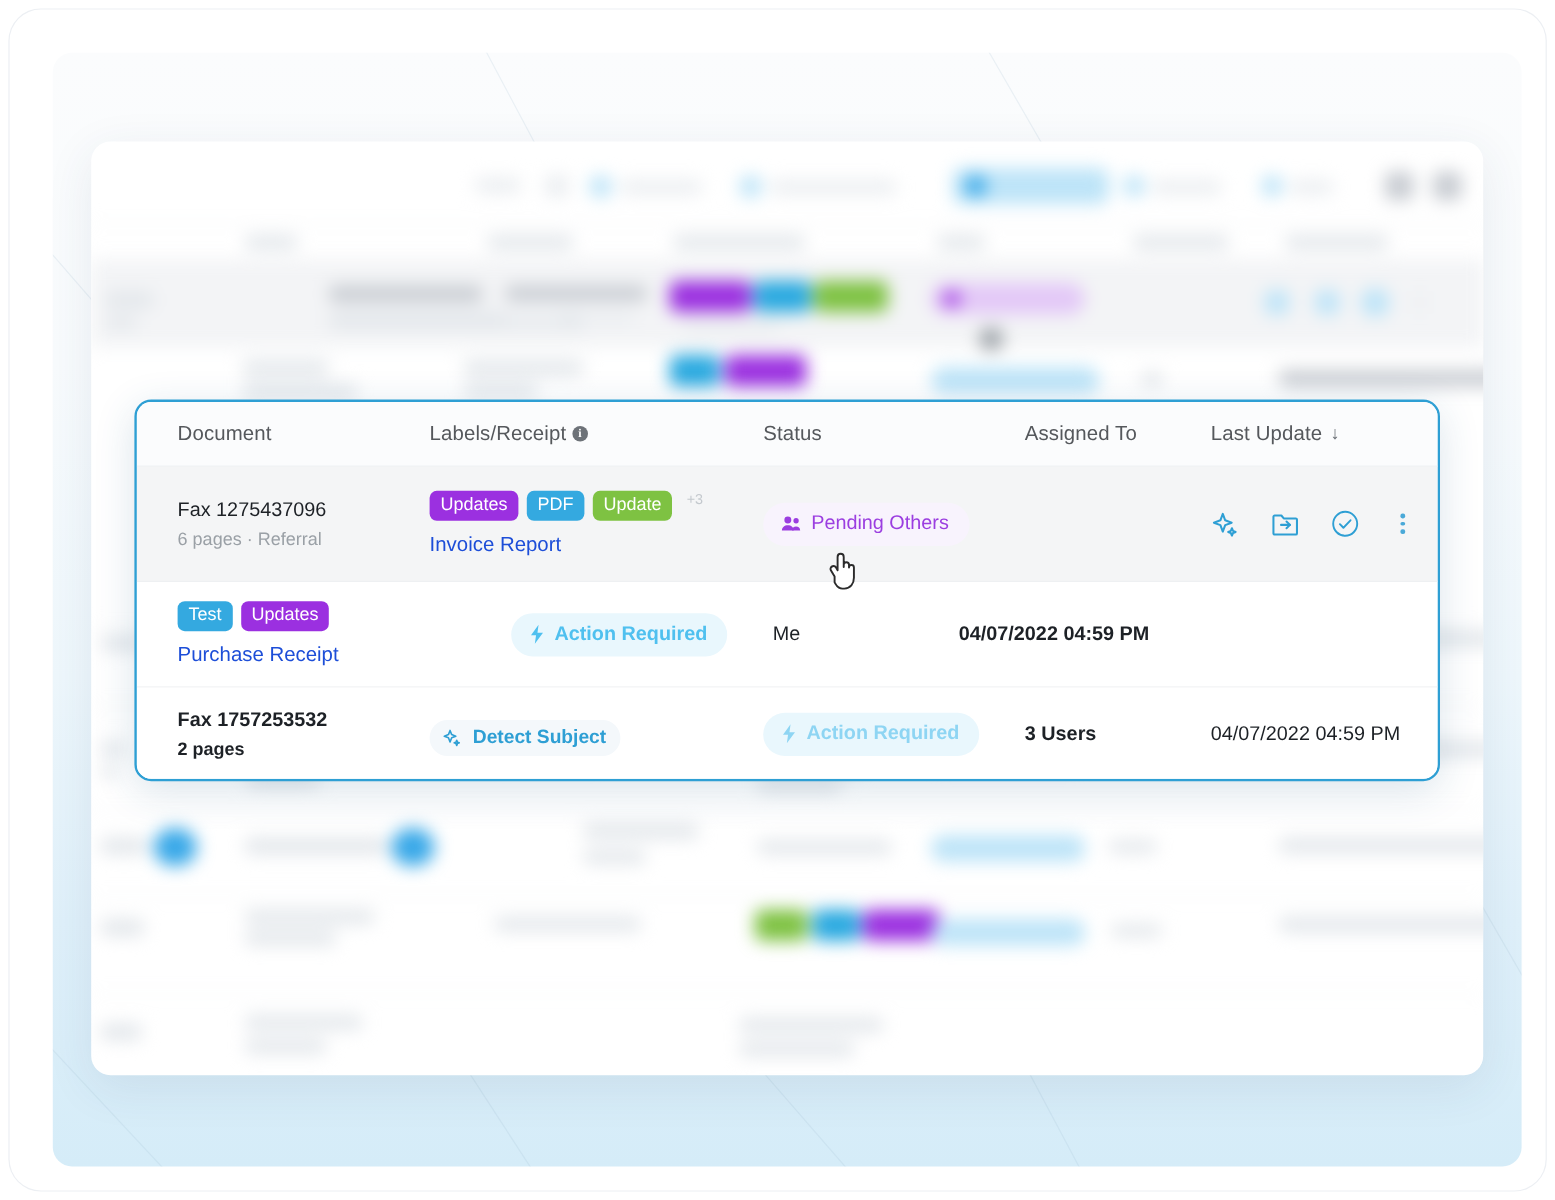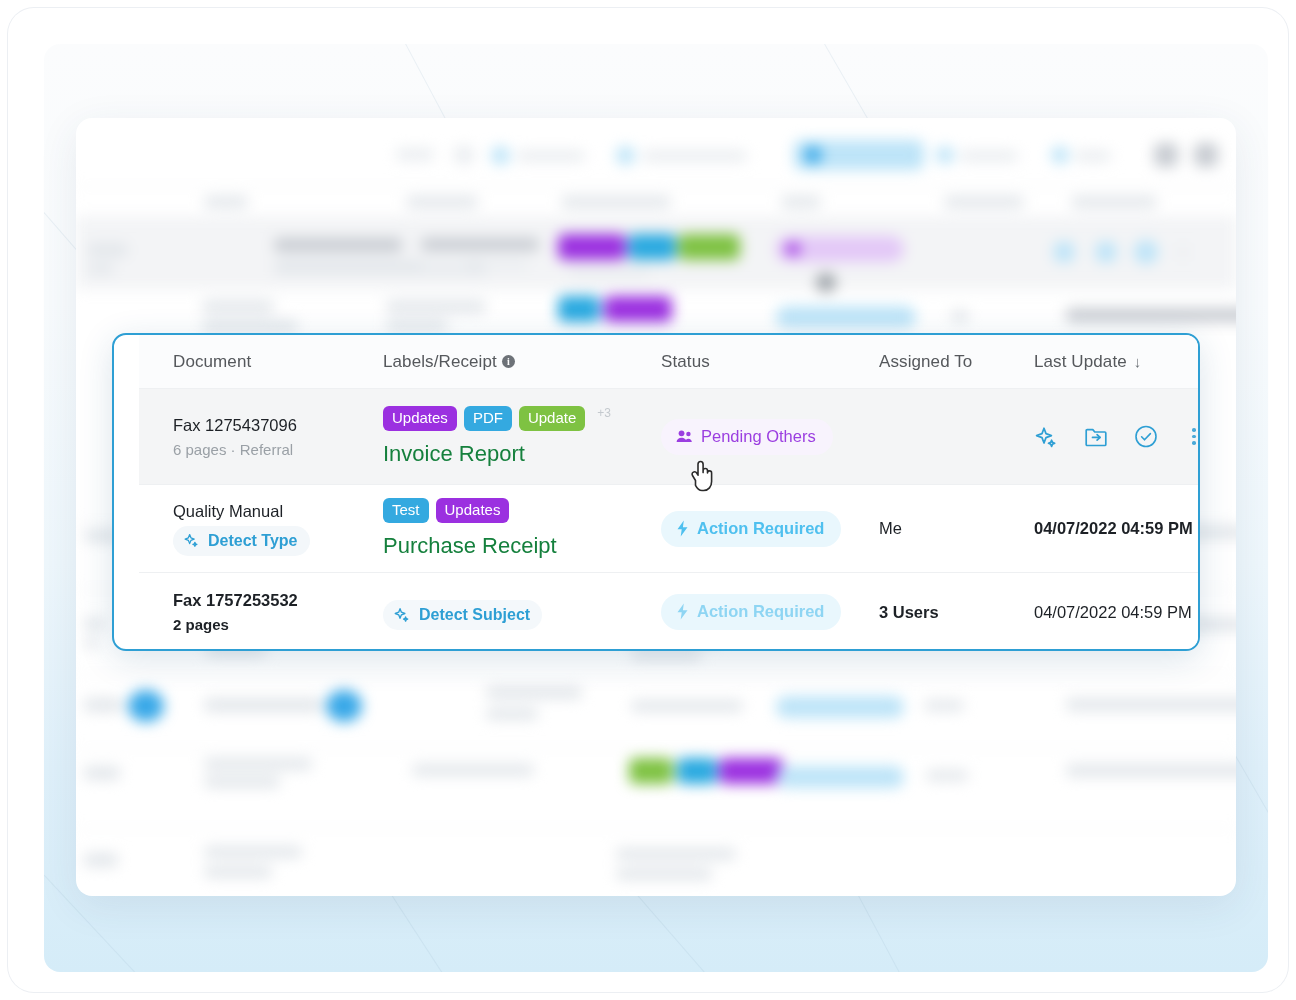--- a/index.html
+++ b/index.html
@@ -99,21 +99,20 @@
   #focus-card {
     position: absolute;
     left: 104px; top: 325px;
     width: 1088px; height: 318px;
     border-radius: 14px;
     border: 2px solid #2e9fd4;
     background: #ffffff;
     box-shadow: 0 8px 34px rgba(30,90,130,0.16);
     overflow: hidden;
     z-index: 5;
-    padding-left: 25px;
   }
 
   .thead {
     display: flex;
     align-items: center;
     height: 54px;
     padding: 0 0 0 34px;
     background: #fbfcfd;
     border-bottom: 1px solid #eef0f2;
   }
@@ -190,22 +189,22 @@
     line-height: 1.22;
     font-weight: 400;
     white-space: nowrap;
   }
   .more-count {
     font-size: 12px;
     color: #c4c9ce;
     margin-left: 5px;
   }
   .subject {
-    font-size: 22px;
-    color: #15803d;
+    font-size: 17px;
+    color: #1d4ed8;
     margin-top: 10px;
   }
 
   
   .badge {
     display: inline-flex;
     align-items: center;
     gap: 8px;
     padding: 8px 17px 9px 15px;
     border-radius: 18px;
@@ -459,30 +458,20 @@
             <span class="kebab">
                 <i></i>
                 <i></i>
                 <i></i>
               </span>
           </div>
         </div>
       </div>
 
       <div class="trow r2">
-        <div class="c-doc">
-          <div class="doc-title">Quality Manual</div>
-          <span class="detect-pill">
-            <svg width="17" height="17" viewBox="0 0 24 24" fill="none" stroke="#2e9fd4" stroke-width="1.8" stroke-linejoin="round">
-              <path d="M9.4 3.6 L11.2 8.2 L15.8 10 L11.2 11.8 L9.4 16.4 L7.6 11.8 L3 10 L7.6 8.2 Z"></path>
-              <path d="M16.8 14.6 L17.6 16.6 L19.6 17.4 L17.6 18.2 L16.8 20.2 L16 18.2 L14 17.4 L16 16.6 Z"></path>
-            </svg>
-            <span>Detect Type</span>
-          </span>
-        </div>
 
         <div class="c-labels">
           <div class="label-row">
             <span class="tag" style="background:#34a9e0">Test</span>
             <span class="tag" style="background:#9b30e0">Updates</span>
           </div>
           <div class="subject">Purchase Receipt</div>
         </div>
 
         <div class="c-status">

